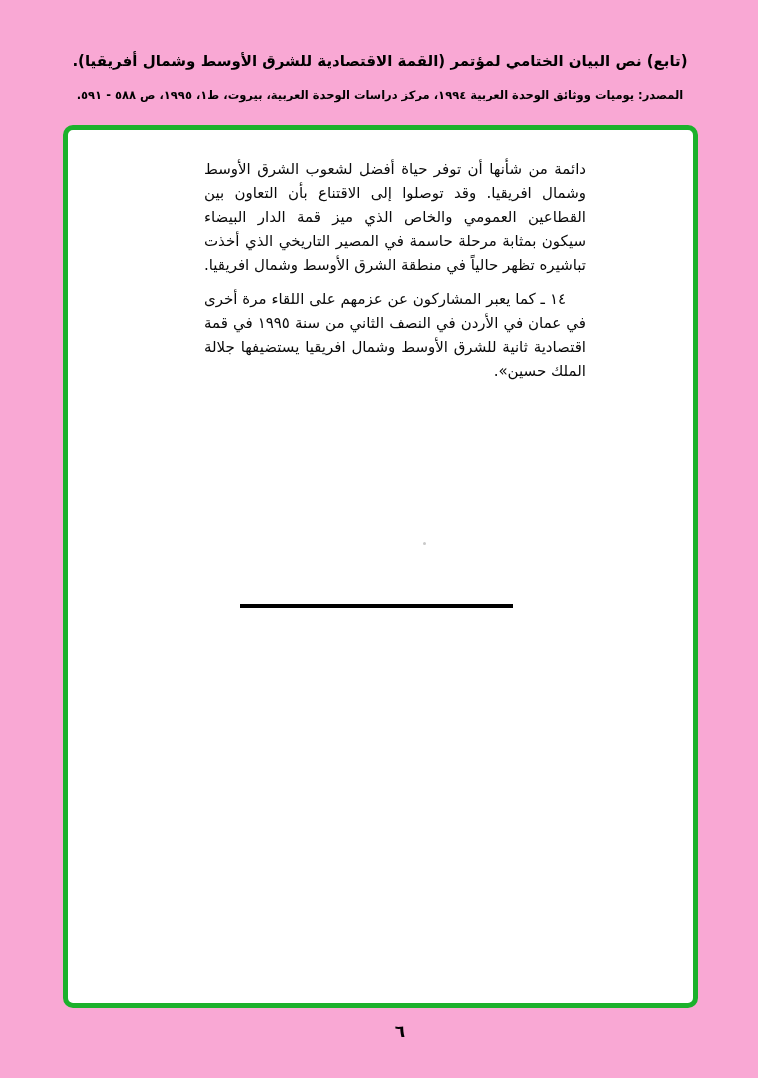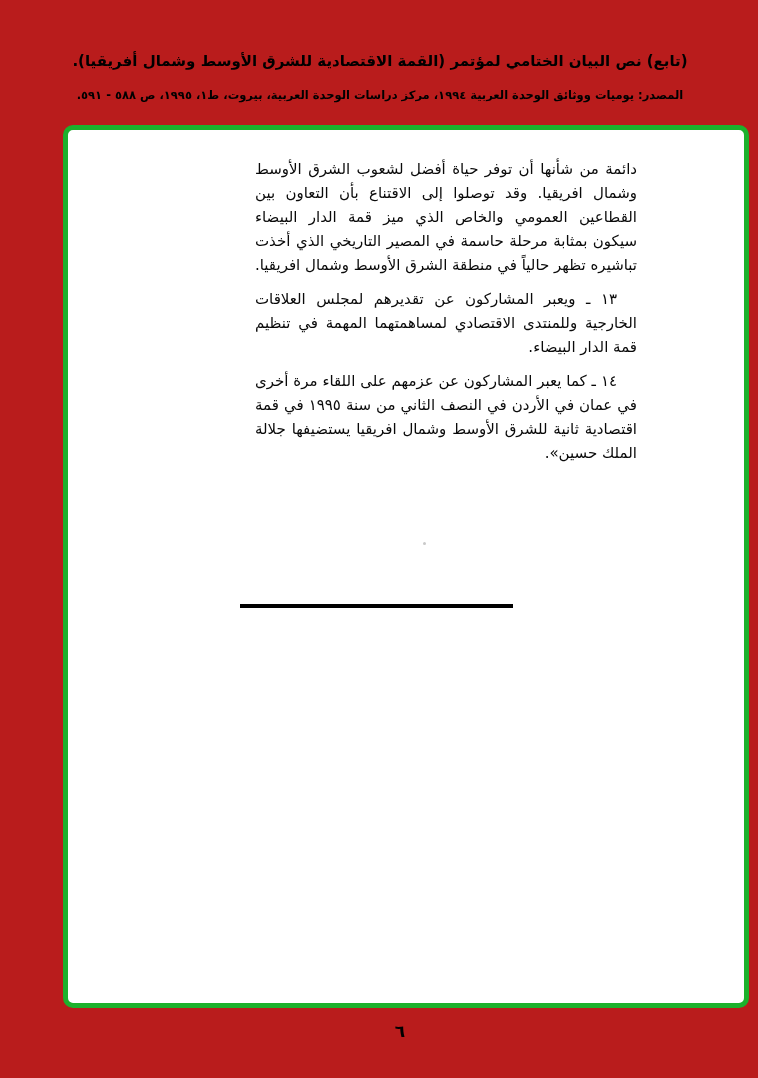--- a/index.html
+++ b/index.html
@@ -4,21 +4,21 @@
 <style>
   html, body {
     margin: 0;
     padding: 0;
     background: #ffffff;
   }
   .page {
     position: relative;
     width: 758px;
     height: 1078px;
-    background: #b91c1c;
+    background: #f9a8d4;
     overflow: hidden;
     font-family: "DejaVu Sans", sans-serif;
     color: #000000;
   }
   .header {
     position: absolute;
     top: 52px;
     left: 30px;
     width: 700px;
     direction: rtl;
@@ -35,21 +35,21 @@
     margin-top: 18px;
     font-size: 11.5px;
     font-weight: bold;
     white-space: nowrap;
     color: #000000;
   }
   .frame {
     position: absolute;
     left: 63px;
     top: 125px;
-    width: 686px;
+    width: 635px;
     height: 883px;
     box-sizing: border-box;
     border: 5px solid #1cb12c;
     border-radius: 10px;
     background: #ffffff;
   }
   .text-block {
     position: absolute;
     top: 27px;
     right: 107px;
@@ -103,21 +103,20 @@
 <div class="page">
 
   <div class="header">
     <div class="header-title">(تابع) نص البيان الختامي لمؤتمر (القمة الاقتصادية للشرق الأوسط وشمال أفريقيا).</div>
     <div class="header-source">المصدر: يوميات ووثائق الوحدة العربية ١٩٩٤، مركز دراسات الوحدة العربية، بيروت، ط١، ١٩٩٥، ص ٥٨٨ - ٥٩١.</div>
   </div>
 
   <div class="frame">
     <div class="text-block">
       <p class="para">دائمة من شأنها أن توفر حياة أفضل لشعوب الشرق الأوسط وشمال افريقيا. وقد توصلوا إلى الاقتناع بأن التعاون بين القطاعين العمومي والخاص الذي ميز قمة الدار البيضاء سيكون بمثابة مرحلة حاسمة في المصير التاريخي الذي أخذت تباشيره تظهر حالياً في منطقة الشرق الأوسط وشمال افريقيا.</p>
-      <p class="para indent">١٣ ـ ويعبر المشاركون عن تقديرهم لمجلس العلاقات الخارجية وللمنتدى الاقتصادي لمساهمتهما المهمة في تنظيم قمة الدار البيضاء.</p>
       <p class="para indent">١٤ ـ كما يعبر المشاركون عن عزمهم على اللقاء مرة أخرى في عمان في الأردن في النصف الثاني من سنة ١٩٩٥ في قمة اقتصادية ثانية للشرق الأوسط وشمال افريقيا يستضيفها جلالة الملك حسين».</p>
     </div>
     <div class="speck"></div>
     <div class="divider"></div>
   </div>
 
   <div class="page-number">٦</div>
 
 </div>
 

